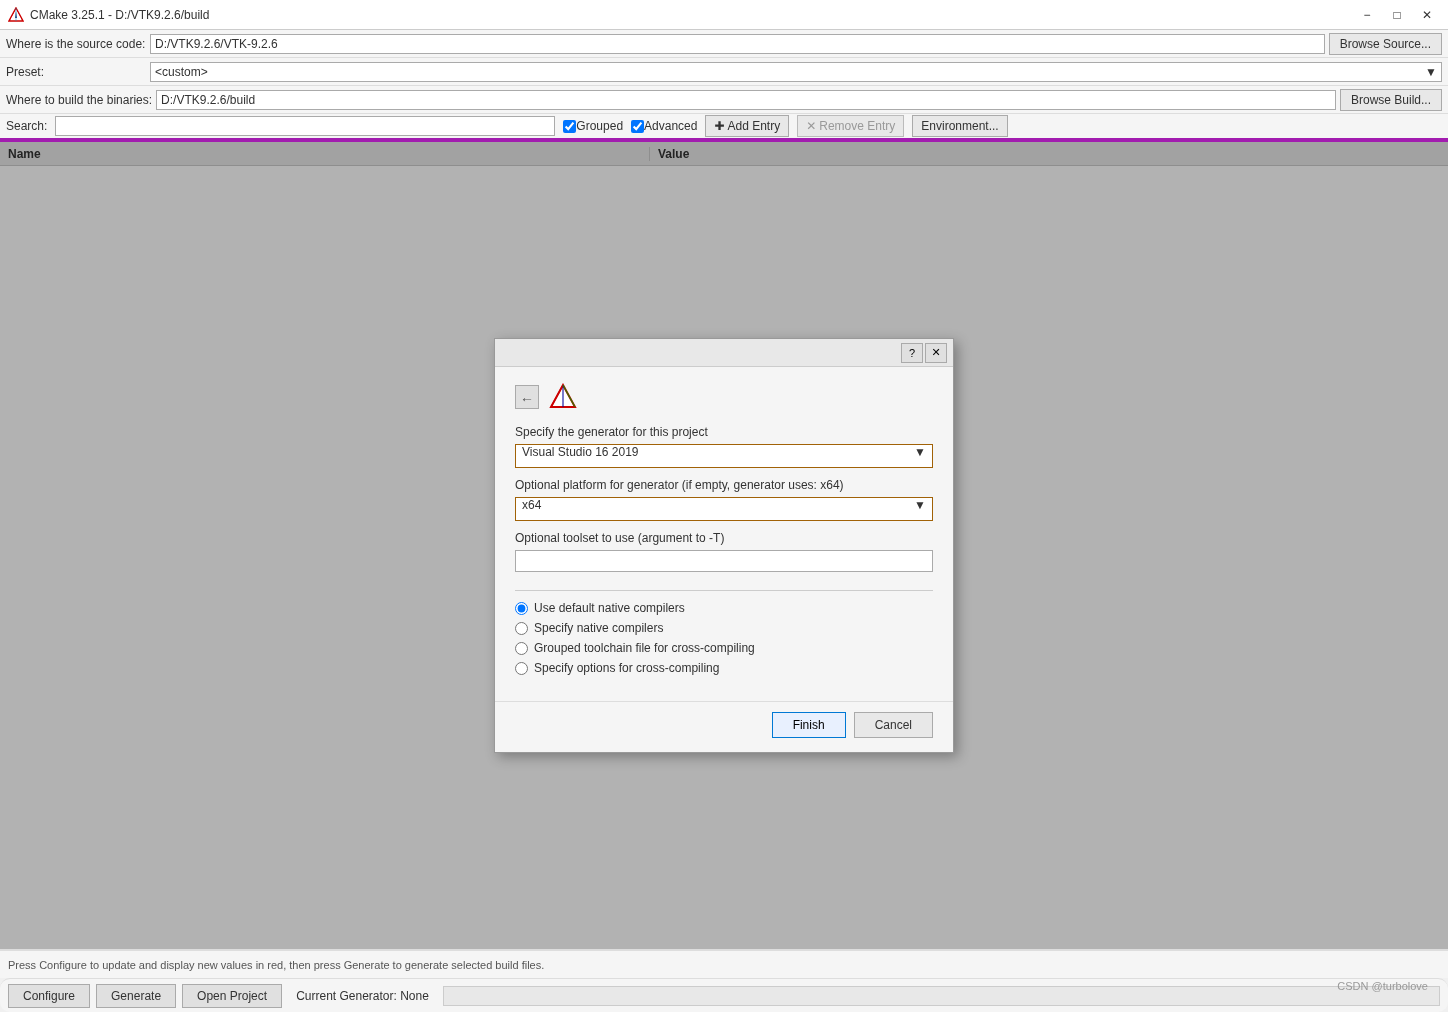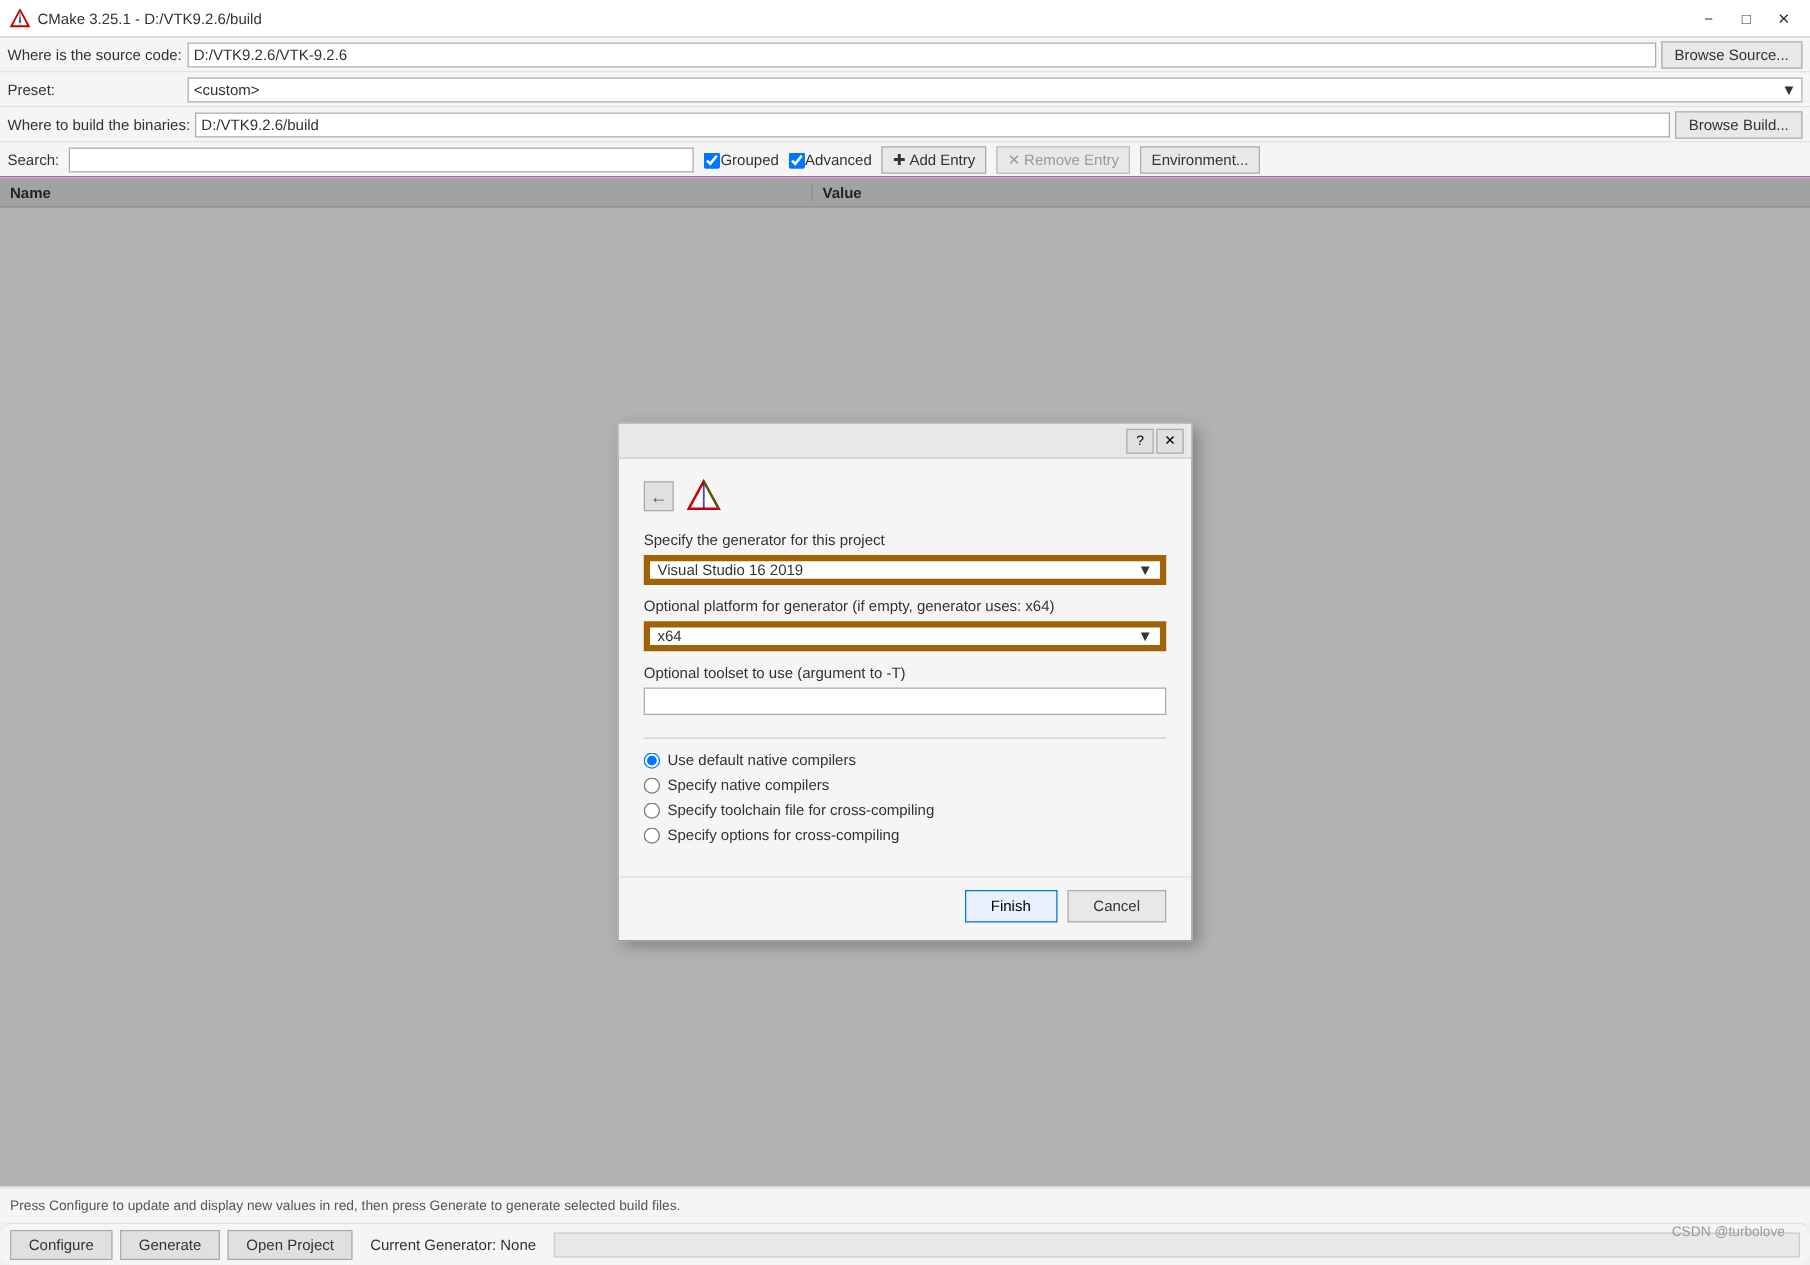--- a/index.html
+++ b/index.html
@@ -109,21 +109,21 @@
       padding: 0 4px;
       color: #333;
       display: flex;
       align-items: center;
       justify-content: space-between;
     }
 
     
     .search-row {
       background: #f5f5f5;
-      border-bottom: 1px solid #a21caf;
+      border-bottom: 4px solid #a21caf;
       height: 28px;
       display: flex;
       align-items: center;
       padding: 0 6px;
       gap: 8px;
     }
     .search-label {
       font-size: 12px;
       color: #333;
     }
@@ -327,21 +327,21 @@
 
     .dialog-section-label {
       font-size: 12px;
       color: #333;
       margin-bottom: 5px;
       margin-top: 10px;
     }
     .dialog-select-row {
       display: flex;
       align-items: flex-start;
-      border: 5px solid #a16207;
+      border: 1px solid #a16207;
       background: #fff;
       height: 24px;
       padding: 0 6px;
       font-size: 12px;
       color: #333;
       justify-content: space-between;
       cursor: pointer;
       margin-bottom: 8px;
     }
     .dialog-input {
@@ -531,21 +531,21 @@
             <label class="radio-item">
               <input type="radio" name="compiler" checked="" style="">
               <span>Use default native compilers</span>
             </label>
             <label class="radio-item">
               <input type="radio" name="compiler" style="">
               <span>Specify native compilers</span>
             </label>
             <label class="radio-item">
               <input type="radio" name="compiler" style="">
-              <span>Specify toolchain file for cross-compiling</span>
+              <span>Grouped toolchain file for cross-compiling</span>
             </label>
             <label class="radio-item">
               <input type="radio" name="compiler" style="">
               <span>Specify options for cross-compiling</span>
             </label>
           </div>
         </div>
 
         <div class="dialog-footer">
           <button class="dialog-finish-btn">Finish</button>

